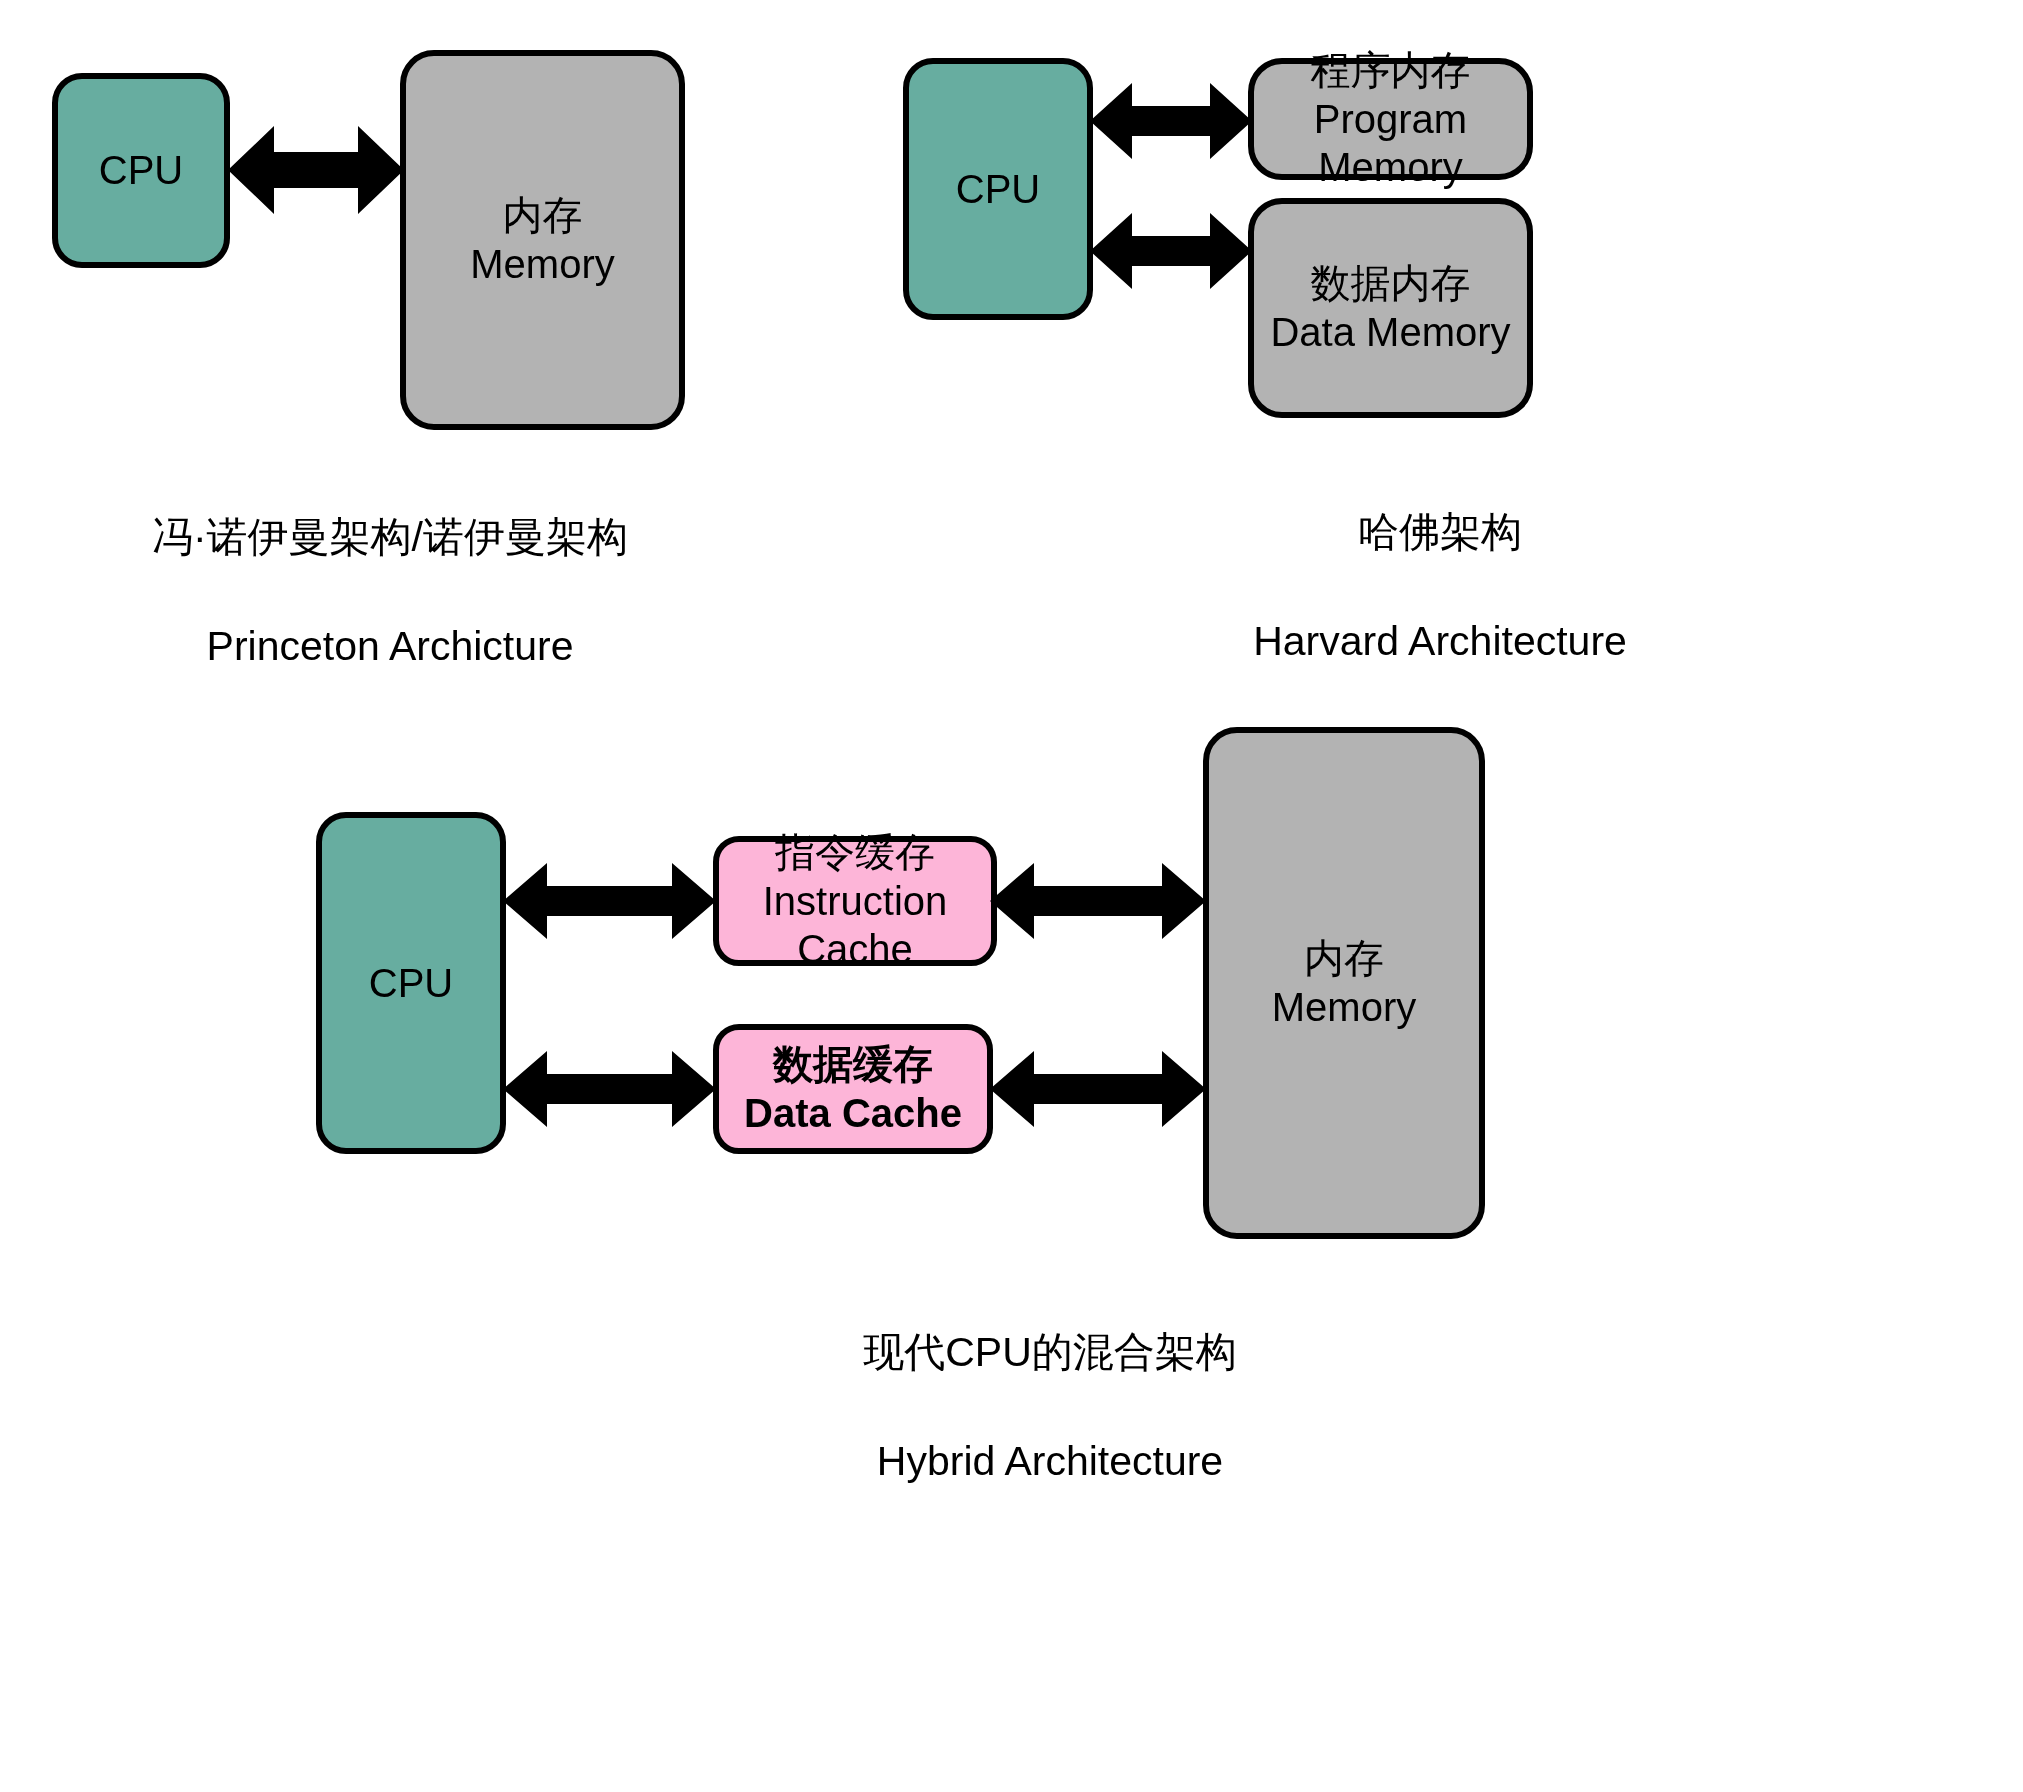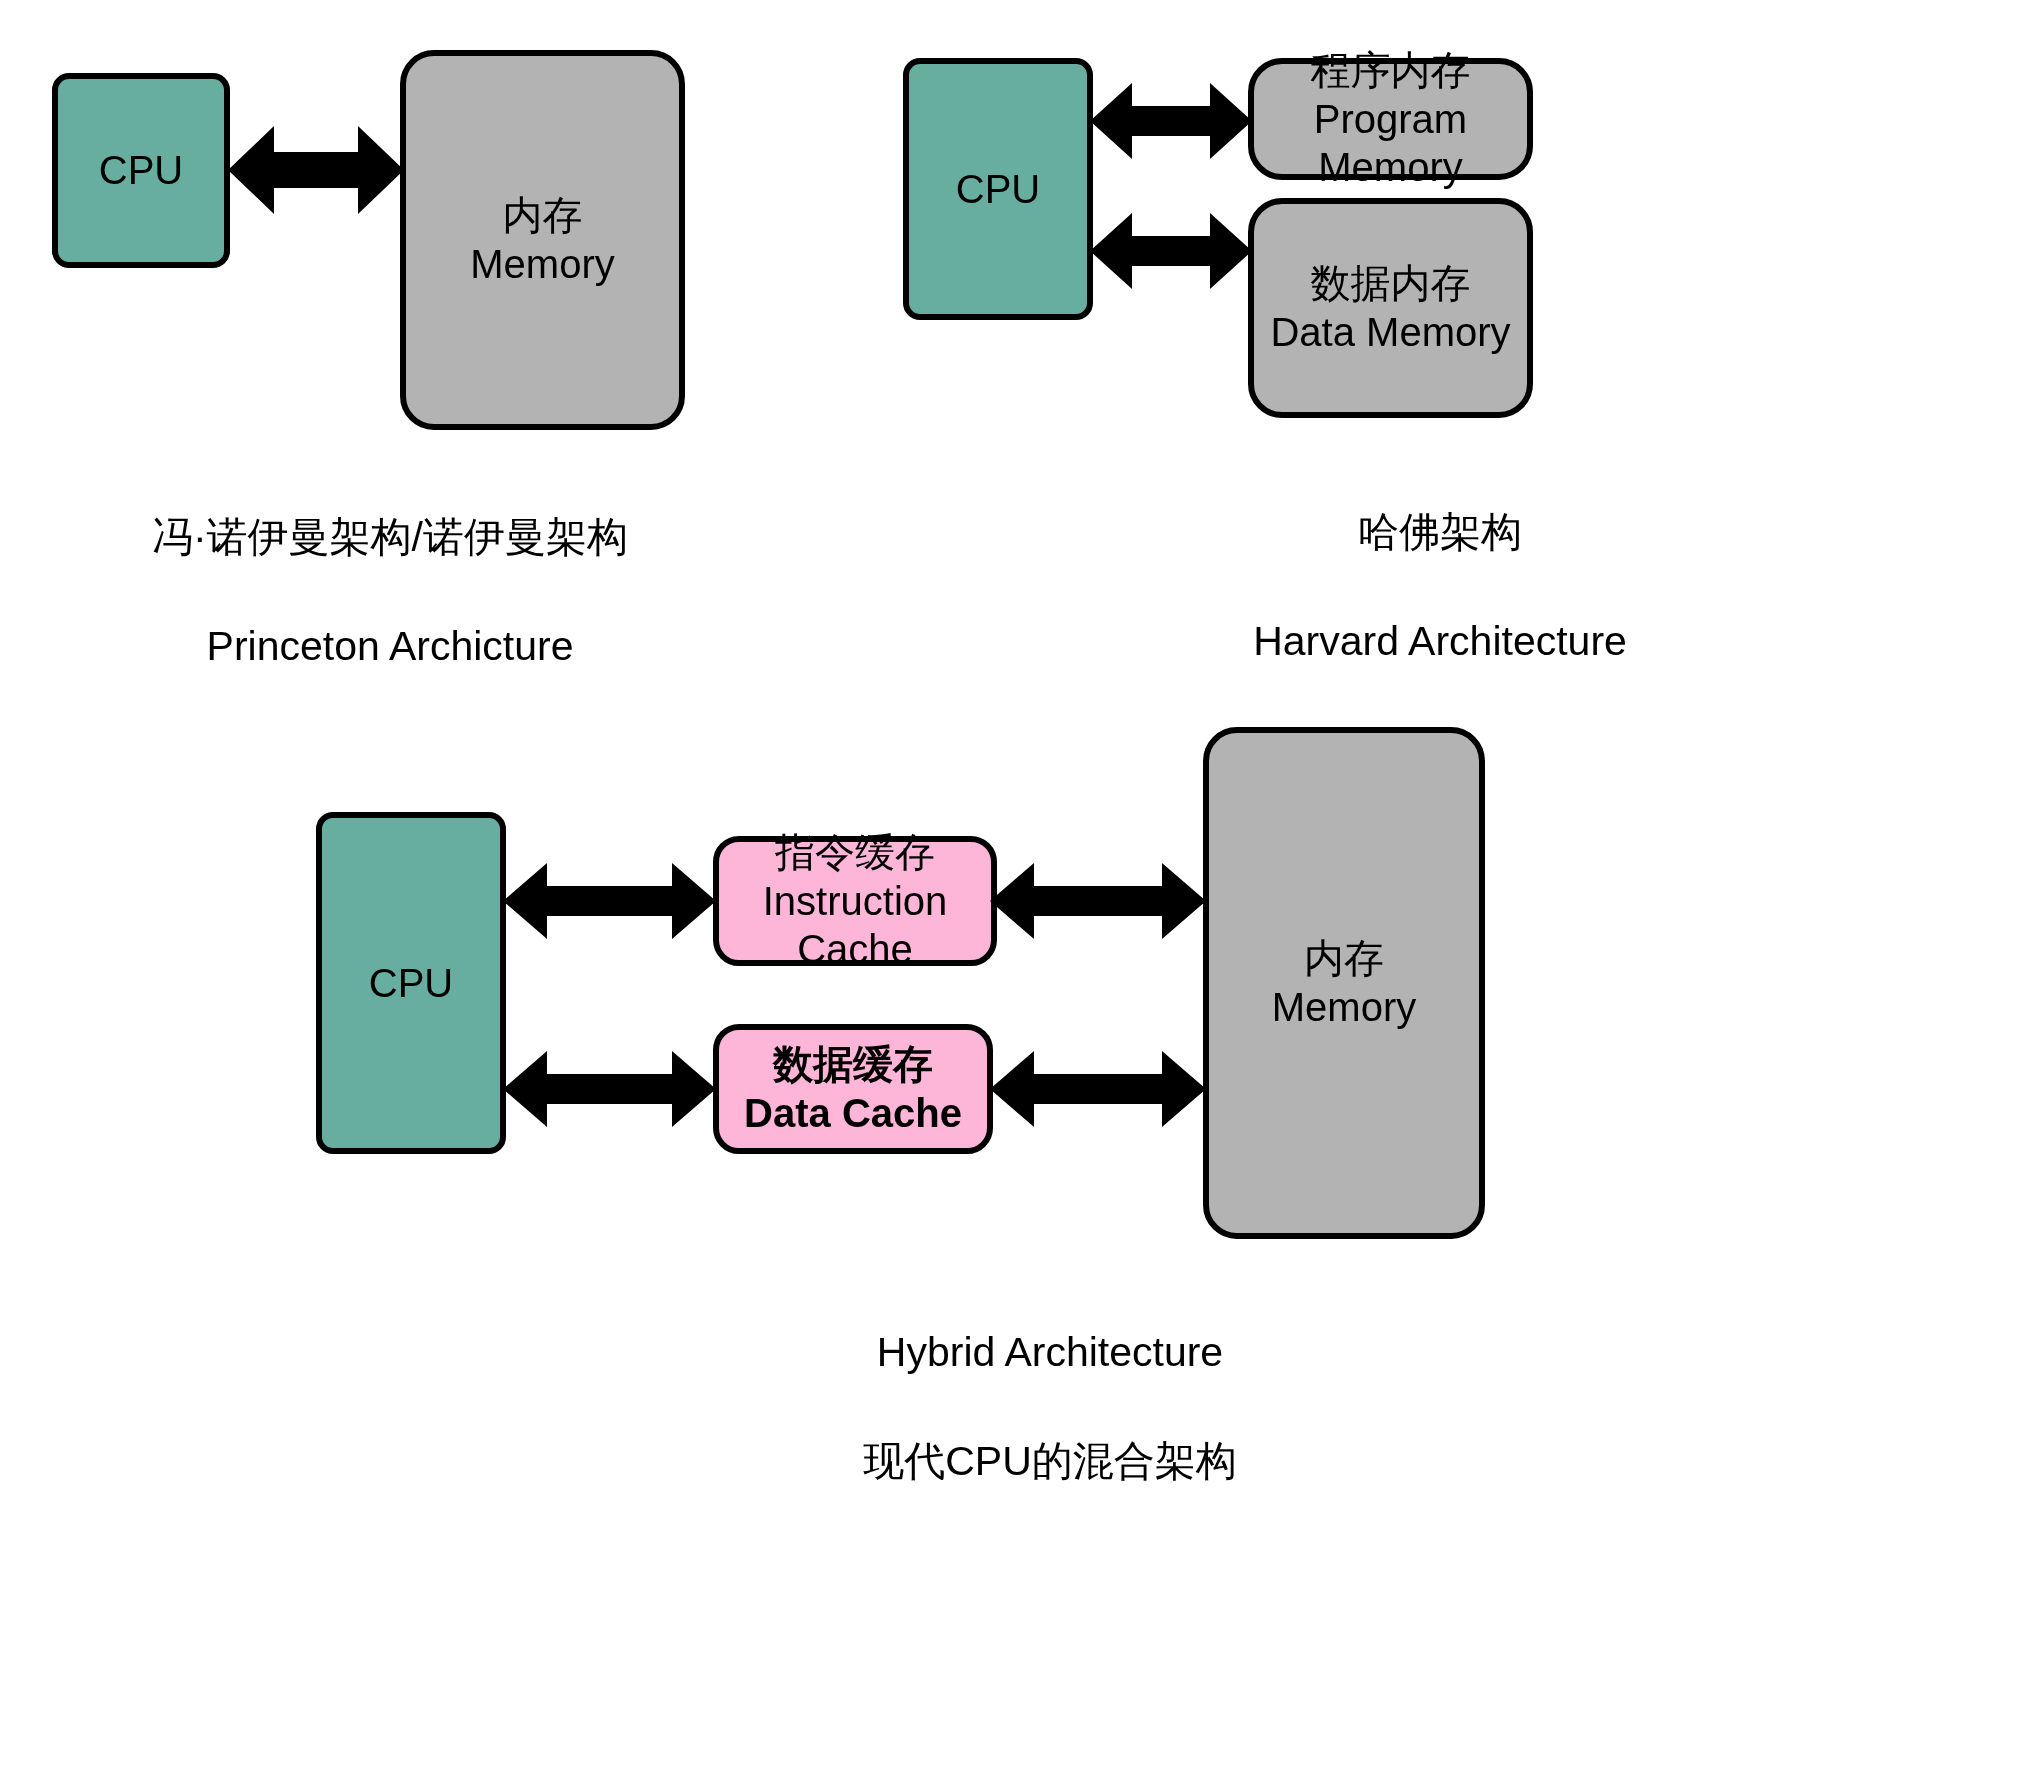--- a/index.html
+++ b/index.html
@@ -24,21 +24,21 @@
     justify-content: center;
     text-align: center;
     color: #000000;
     line-height: 1.22;
     white-space: pre-line;
   }
   .node .label {
     display: block;
     width: 100%;
   }
-  .cpu-node   { background: #67ada0; border-radius: 17px; font-size: 40px; }
+  .cpu-node   { background: #67ada0; border-radius: 30px; font-size: 40px; }
   .mem-node   { background: #b3b3b3; border-radius: 34px; font-size: 40px; }
   .cache-node { background: #fdb5d8; border-radius: 26px; font-size: 40px; }
 
   .arrow {
     position: absolute;
     overflow: visible;
   }
   .arrow svg { display: block; }
 
   .caption {
@@ -162,17 +162,17 @@
     </svg>
   </div>
 
   <div class="arrow" id="d3-arrow4">
     <svg width="216" height="86" viewBox="0 0 216 86" xmlns="http://www.w3.org/2000/svg">
       <polygon points="0,43 44,5 44,28 172,28 172,5 216,43 172,81 172,58 44,58 44,81" fill="#000000"></polygon>
     </svg>
   </div>
 
   <div class="caption" id="d3-caption">
+    <div>现代CPU的混合架构</div>
     <div>Hybrid Architecture</div>
-    <div>现代CPU的混合架构</div>
   </div>
 
 </div>
 
 </body></html>

